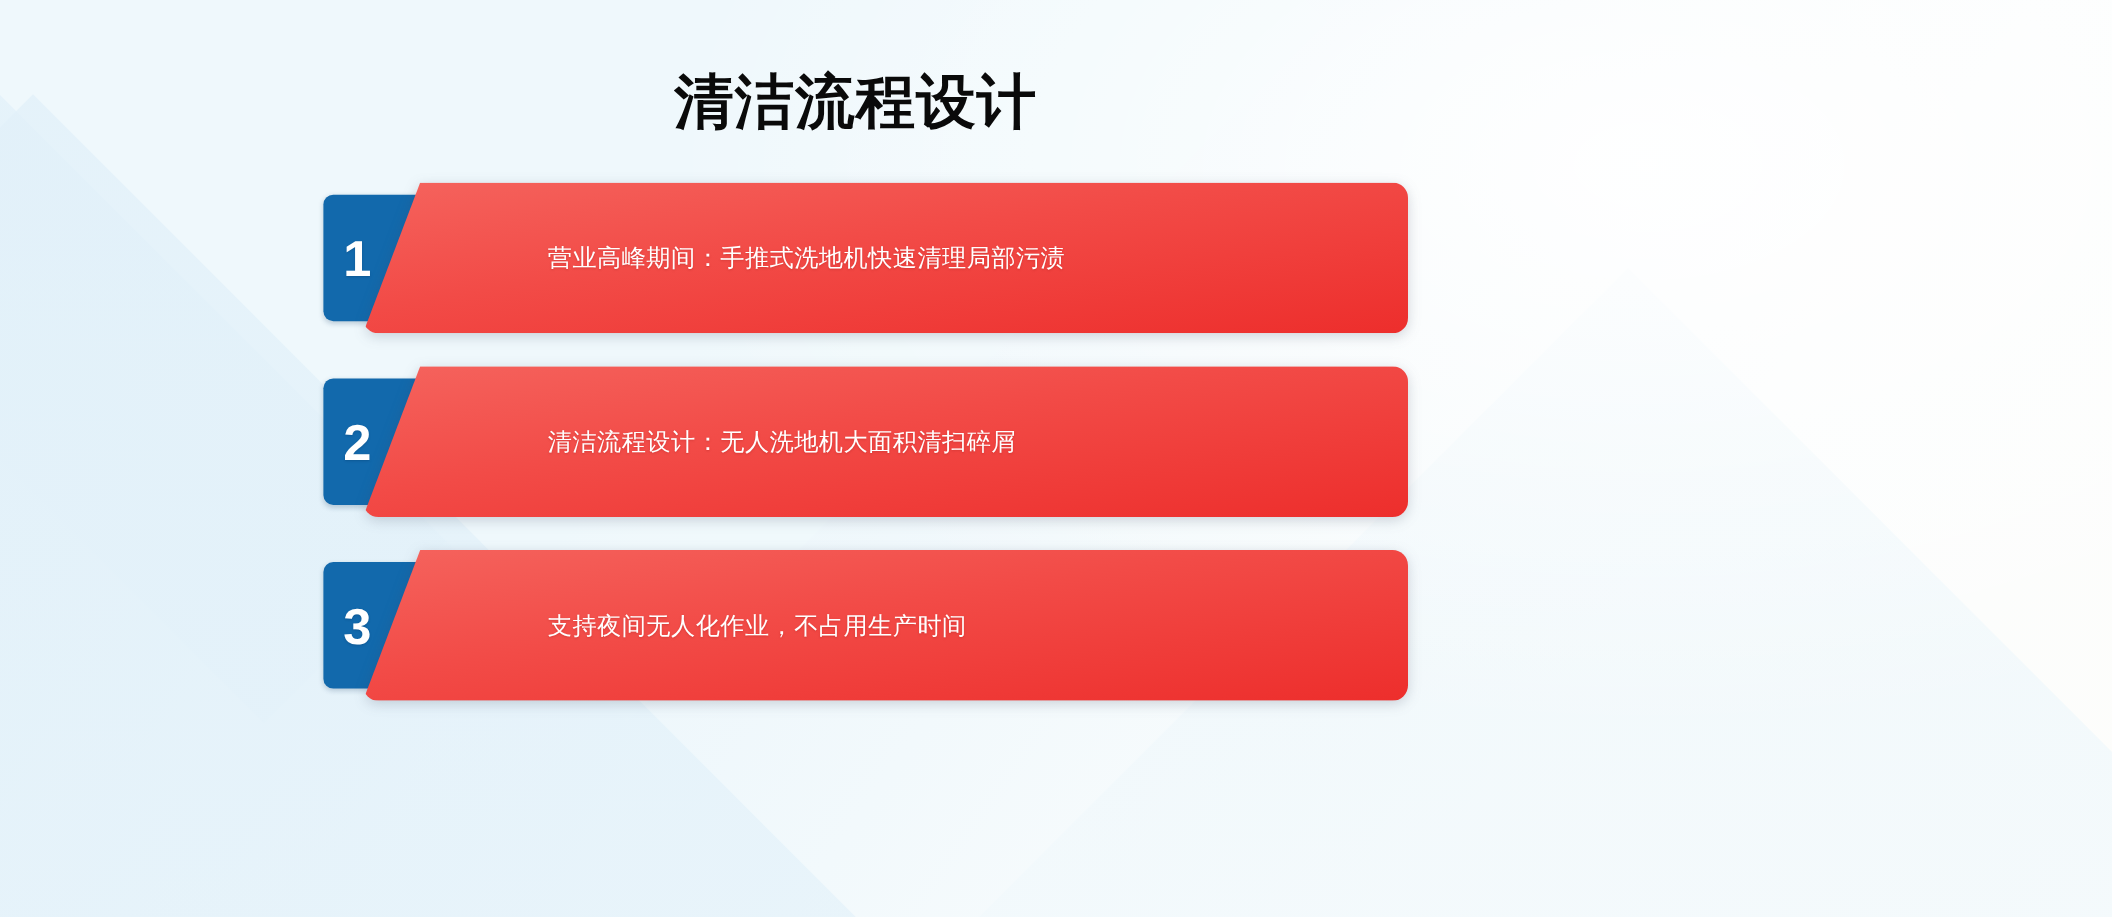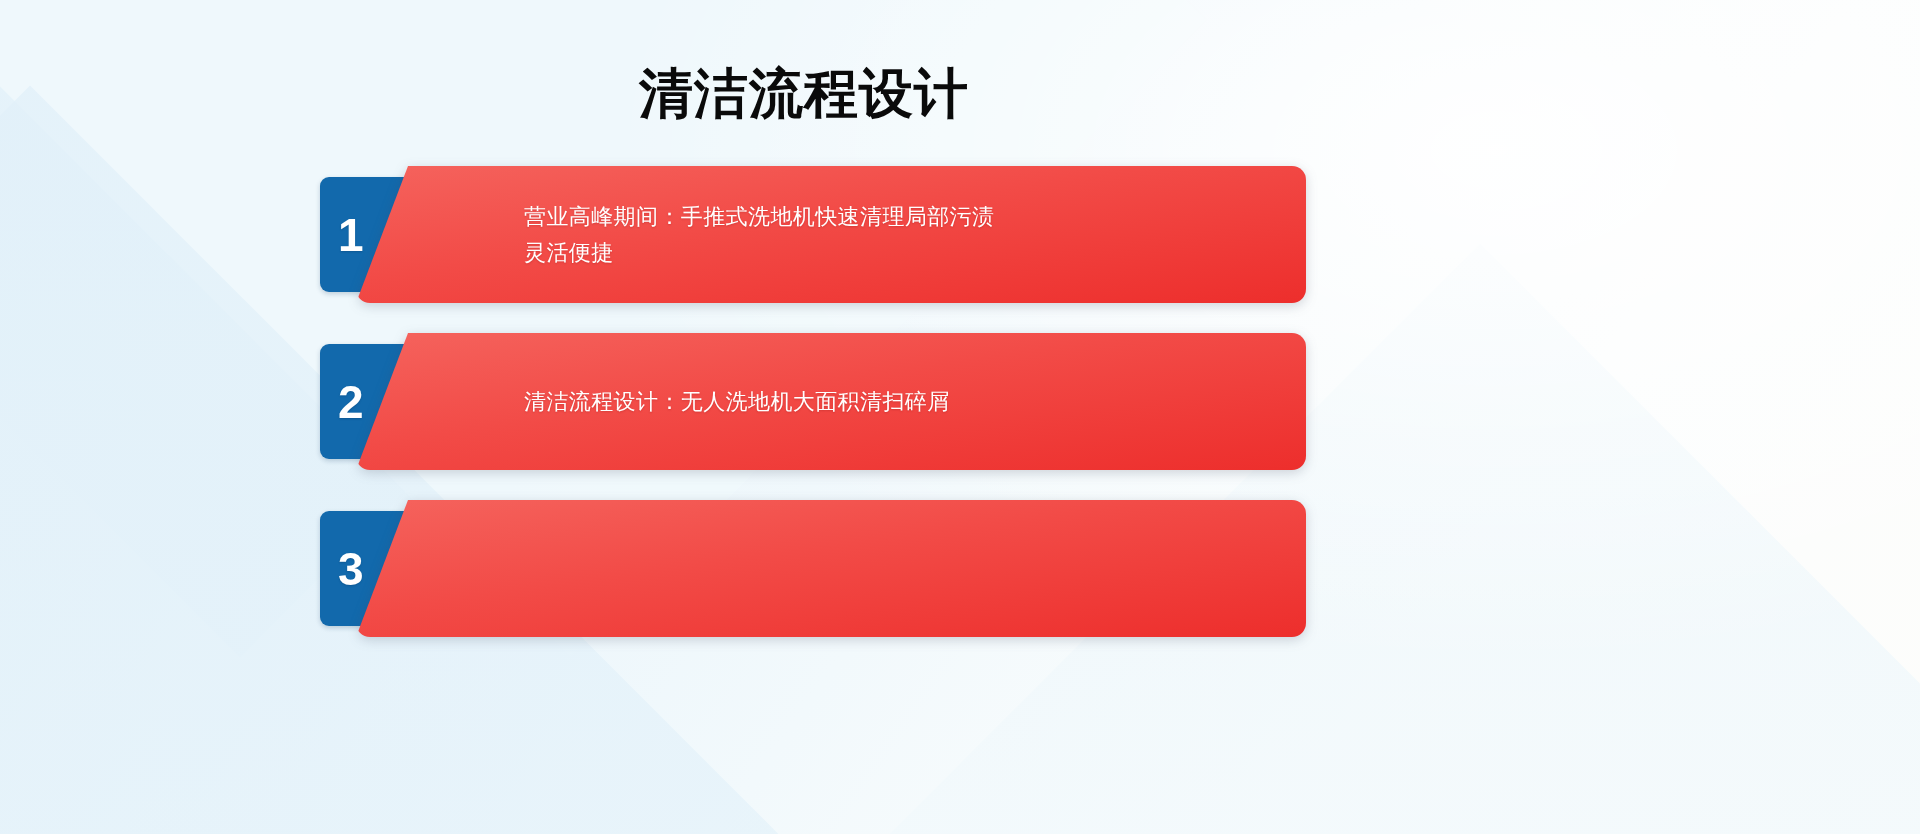--- a/index.html
+++ b/index.html
@@ -37,21 +37,21 @@
     background:linear-gradient(135deg,#eef7fb,#f6fbfd);
     transform:rotate(45deg);
     opacity:.8;
   }
   .bg-wash{
     inset:0;position:absolute;
     background:radial-gradient(1200px 700px at 78% 18%,rgba(255,255,255,.95) 0%,rgba(255,255,255,.35) 45%,rgba(255,255,255,0) 75%);
   }
 
   
-  #content{position:relative;z-index:5;width:1570px;height:646px;margin-left:26px;}
+  #content{position:relative;z-index:5;width:1570px;height:646px;}
 
   #page-title{
     position:absolute;left:0;top:62px;width:1570px;
     text-align:center;
     font-size:54px;line-height:1.15;font-weight:700;
     color:#0a0a0a;letter-spacing:1px;
     padding-right:14px;box-sizing:border-box;
   }
 
   .rows{position:absolute;left:0;top:166px;width:1570px;}
@@ -114,21 +114,20 @@
     <div class="rows">
 
       <div class="row">
         <div class="badge">
           <span class="badge-num">1</span>
         </div>
         <div class="card-wrap">
           <div class="card-inner"></div>
           <div class="card-text">
             <span class="ln">营业高峰期间：手推式洗地机快速清理局部污渍</span>
-            <span class="ln">灵活便捷</span>
           </div>
         </div>
       </div>
 
       <div class="row">
         <div class="badge">
           <span class="badge-num">2</span>
         </div>
         <div class="card-wrap">
           <div class="card-inner"></div>
@@ -137,18 +136,21 @@
           </div>
         </div>
       </div>
 
       <div class="row">
         <div class="badge">
           <span class="badge-num">3</span>
         </div>
         <div class="card-wrap">
           <div class="card-inner"></div>
+          <div class="card-text">
+            <span class="ln">支持夜间无人化作业，不占用生产时间</span>
+          </div>
         </div>
       </div>
 
     </div>
   </div>
 </div>
 
 </body></html>

